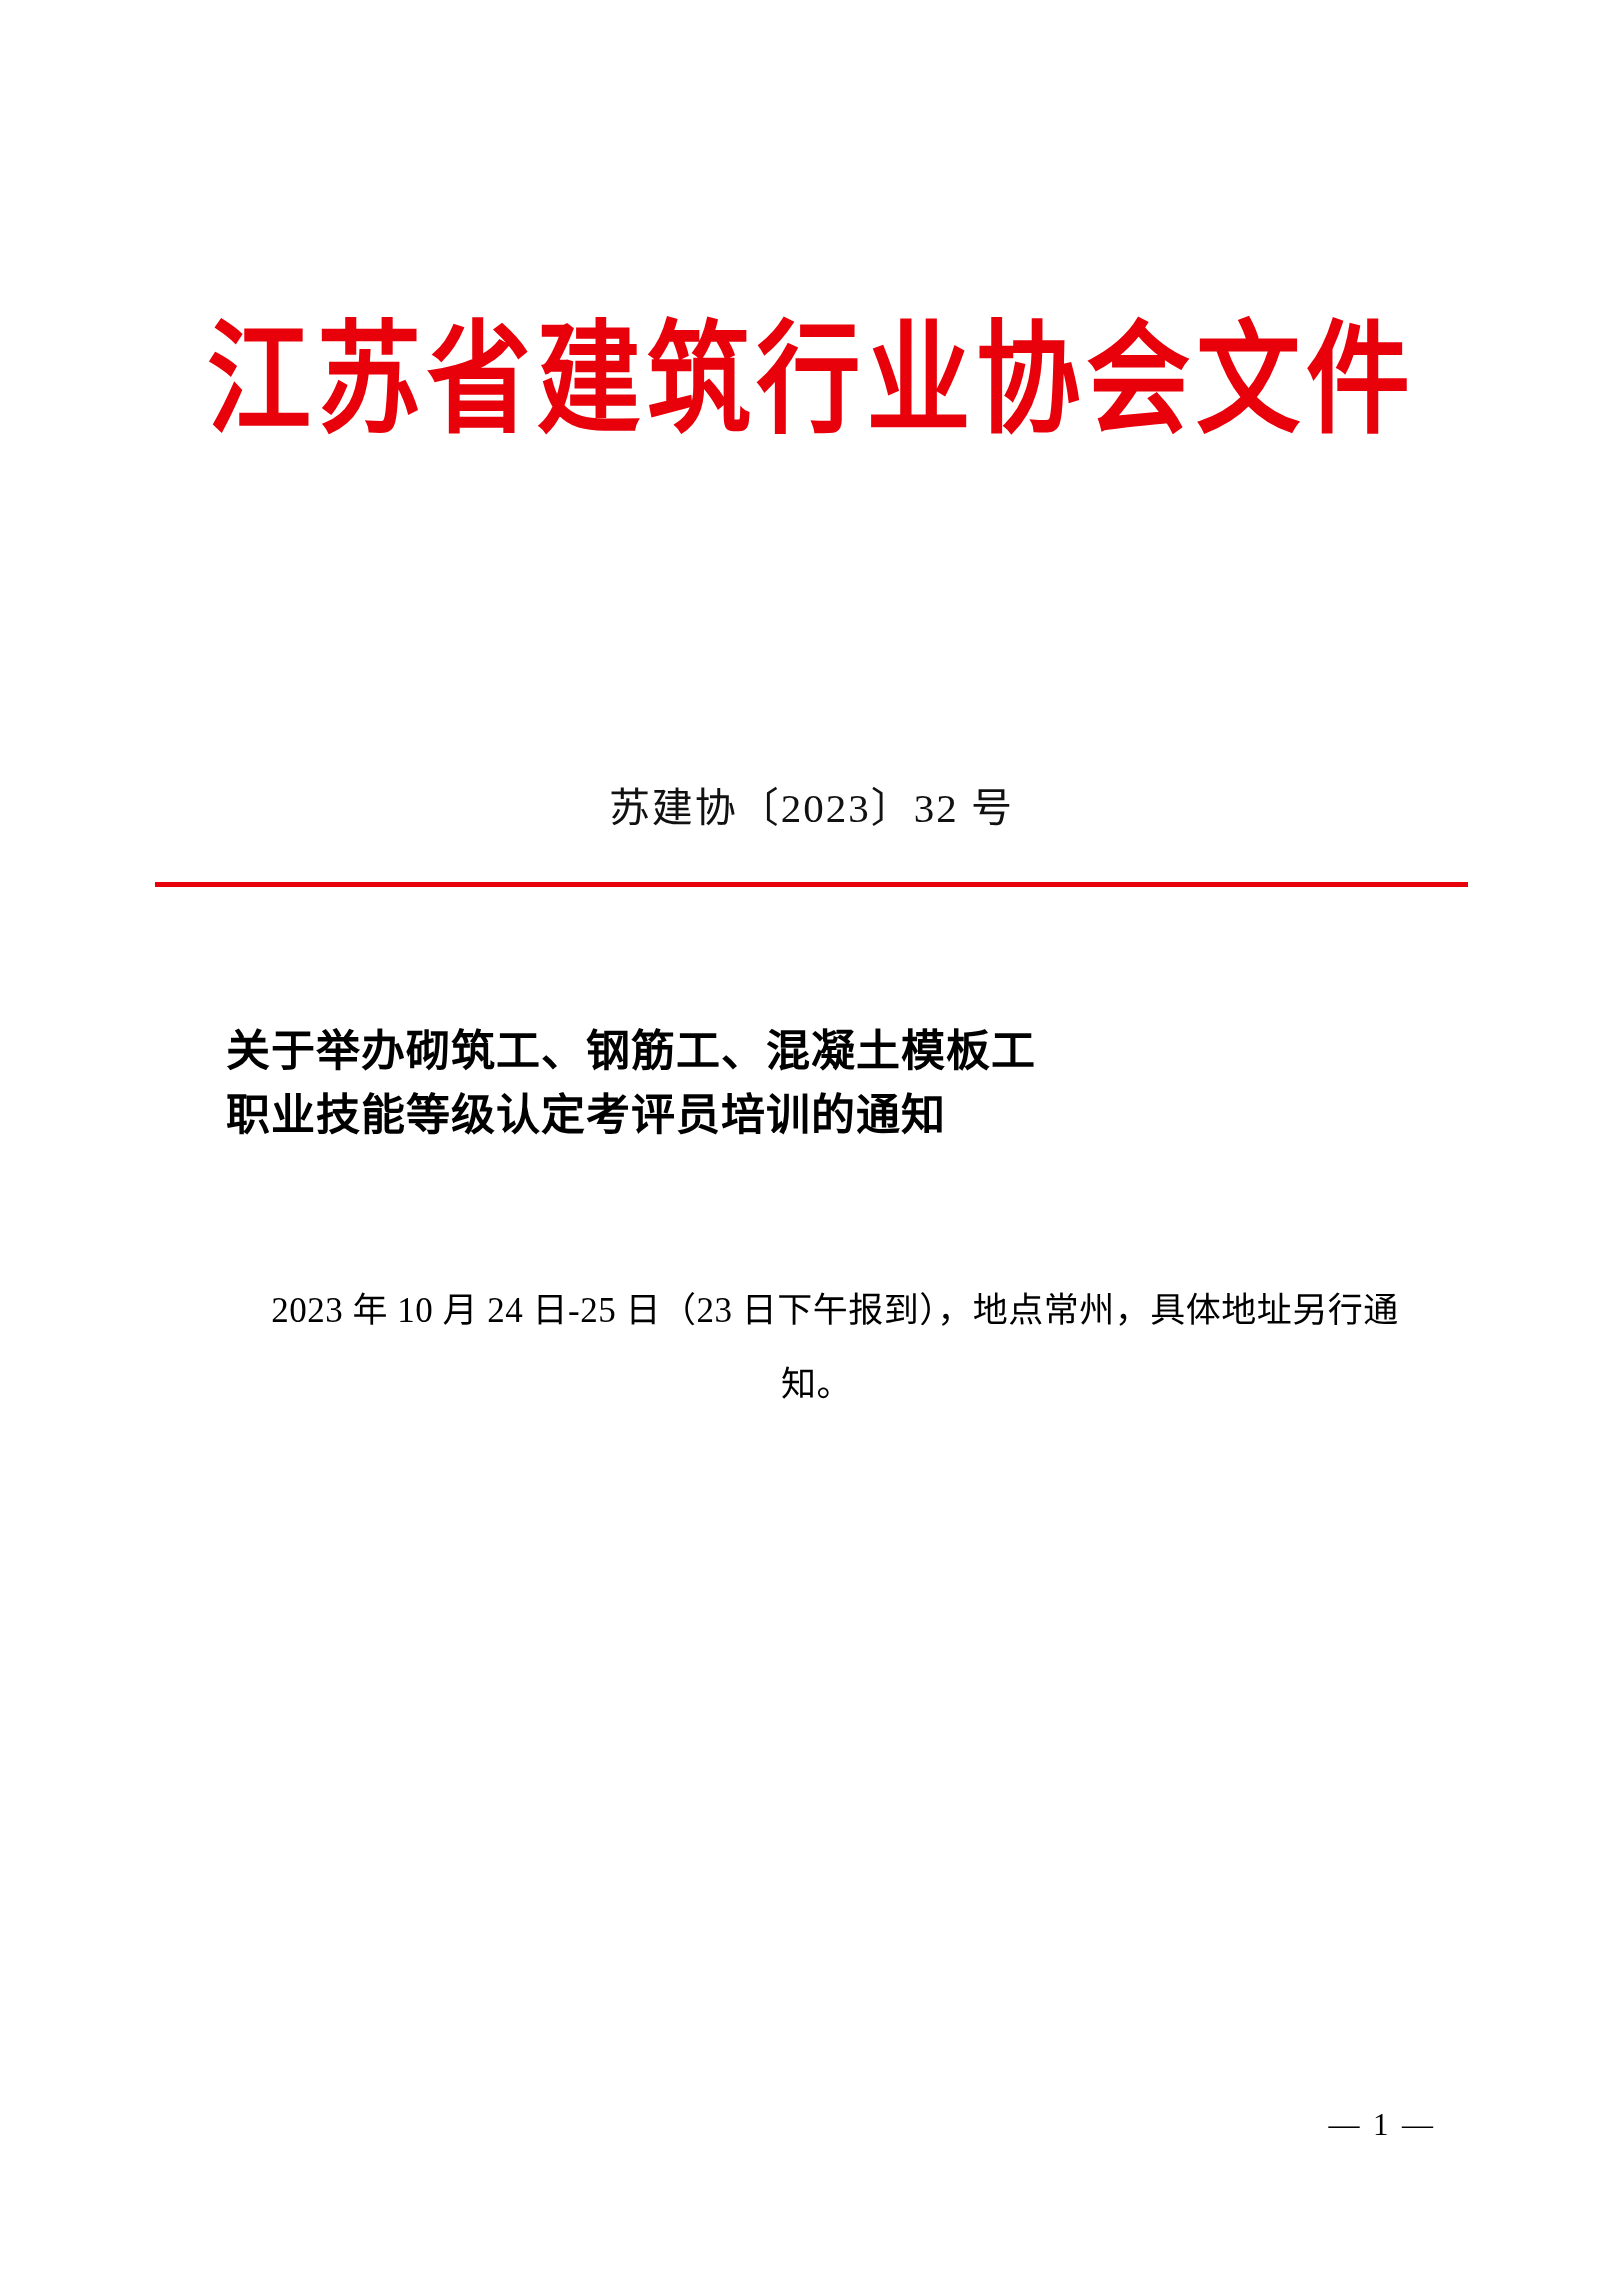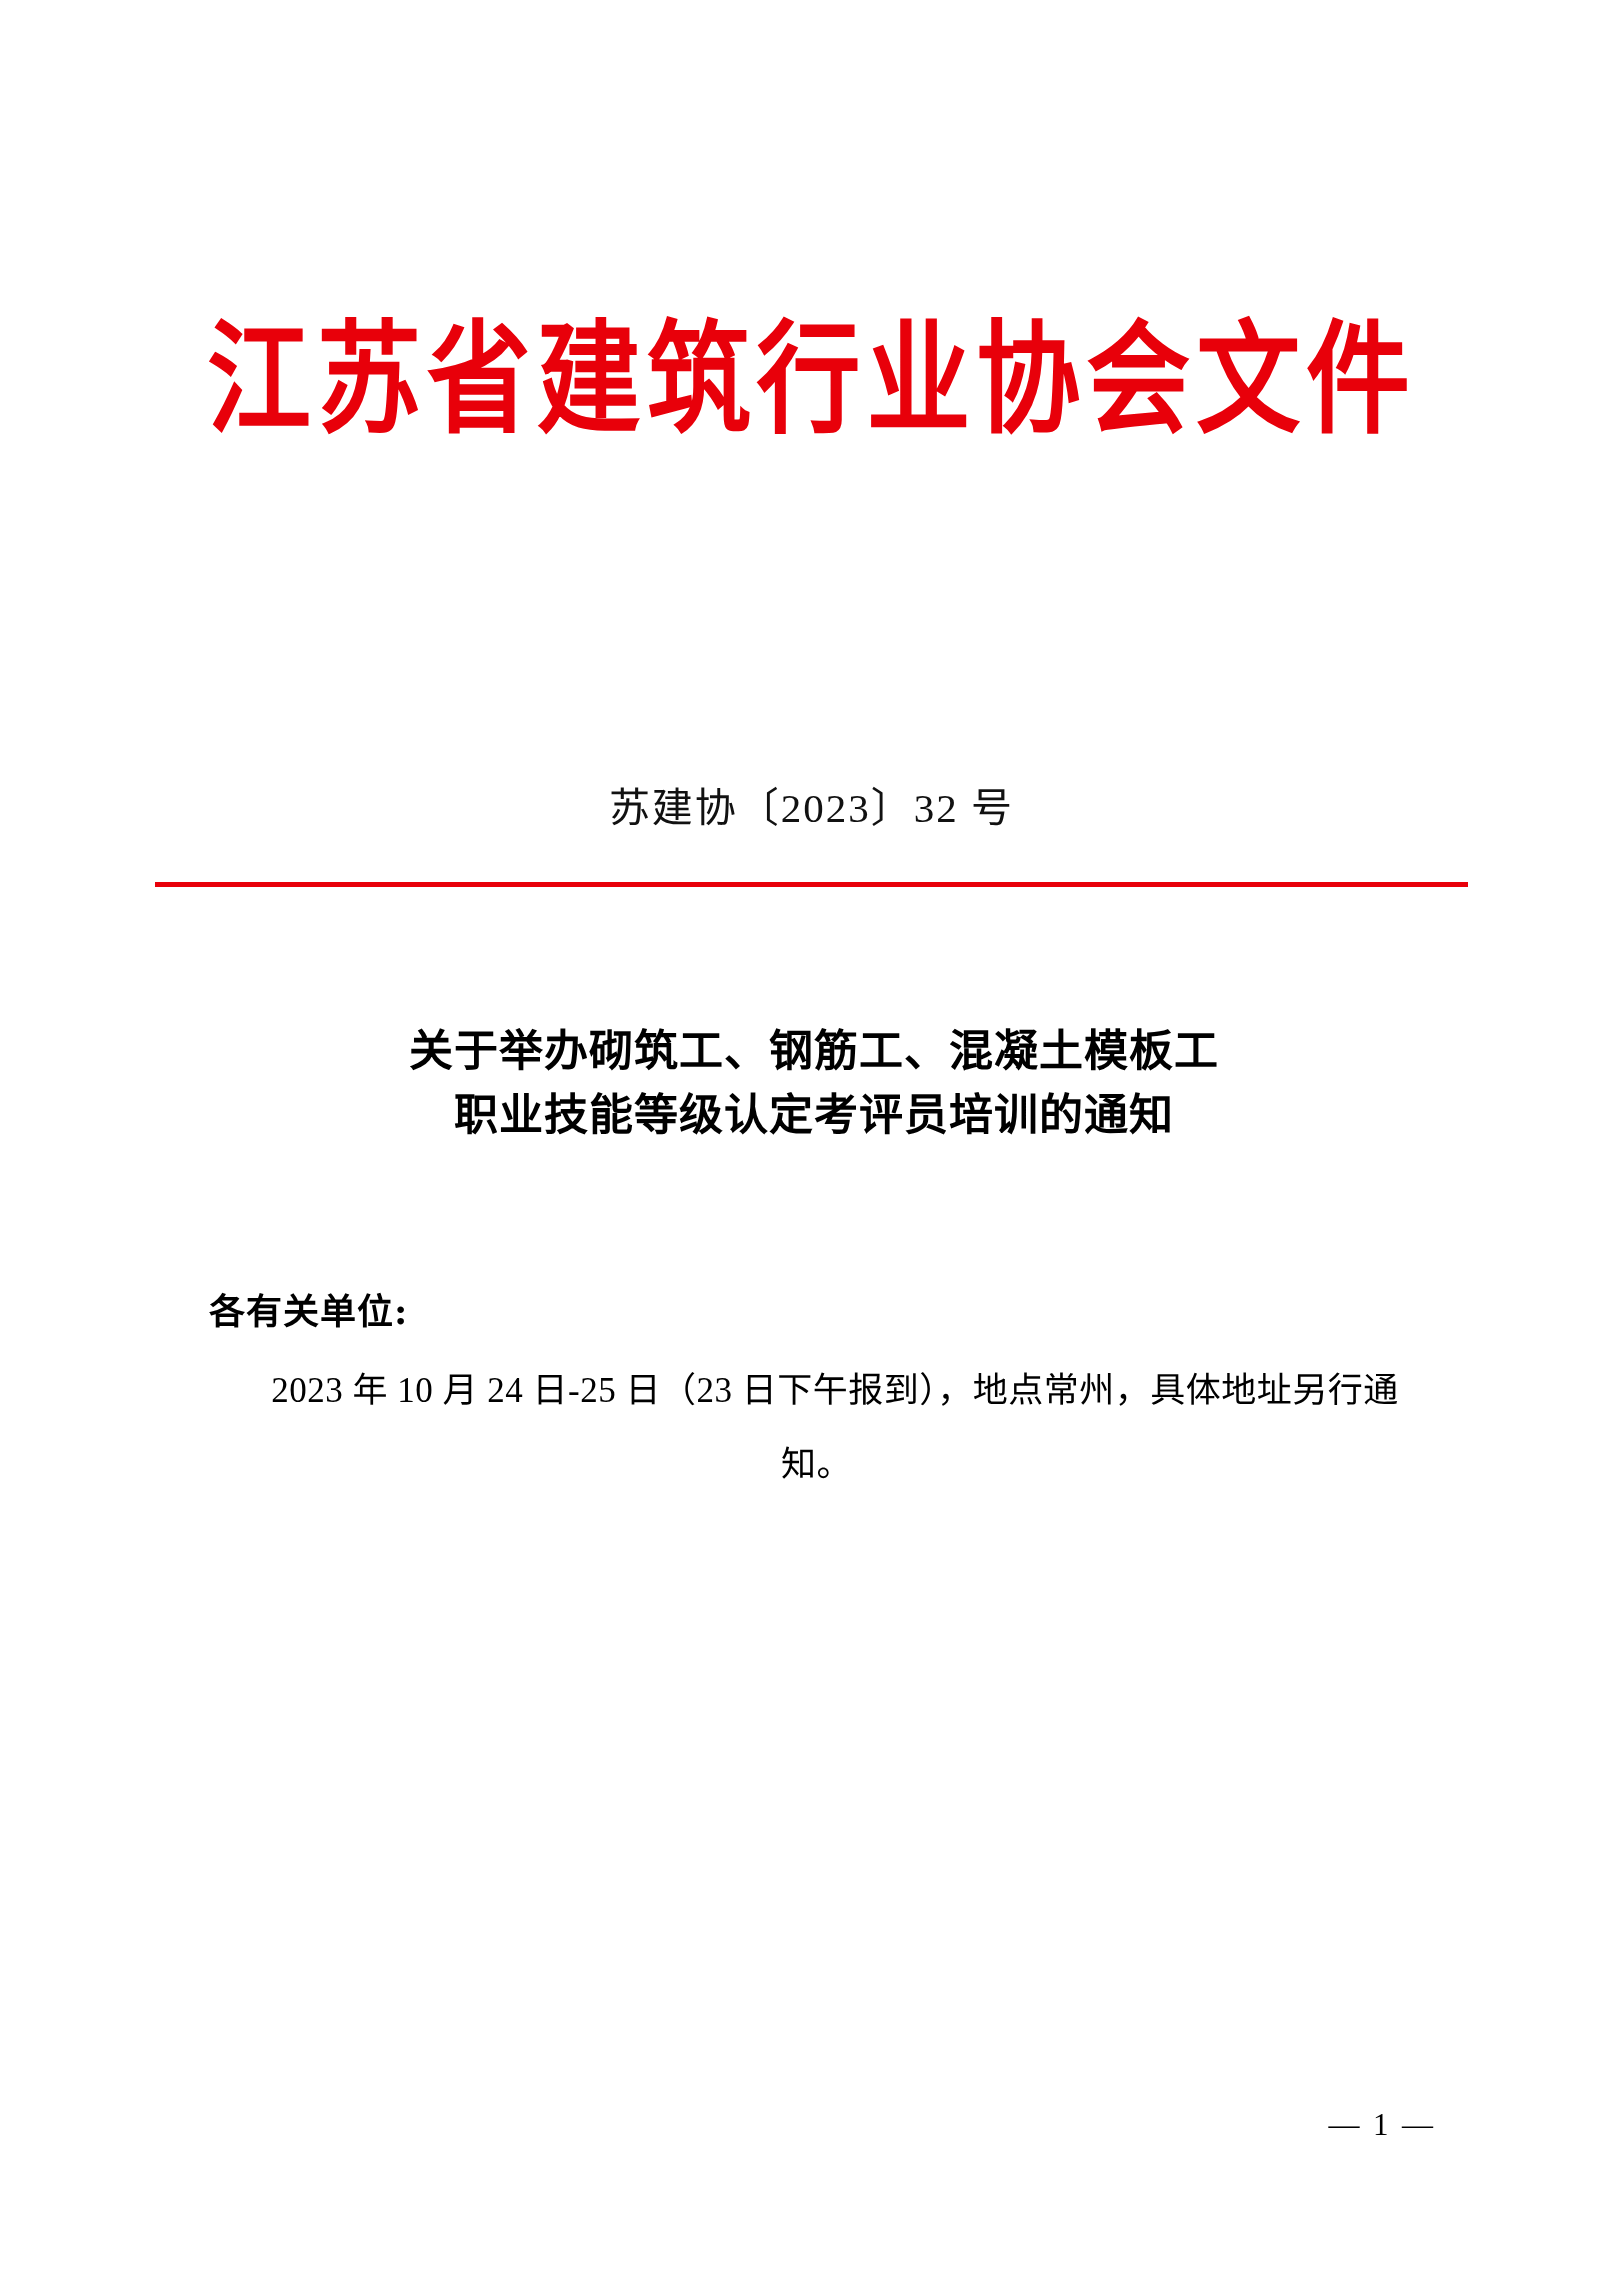--- a/index.html
+++ b/index.html
@@ -58,21 +58,21 @@
     width: 1313px;
     height: 4.9px;
     background: #e8000a;
   }
   
   .main-title {
     position: absolute;
     left: 225px;
     top: 1019px;
     width: 1176px;
-    text-align: center;
+    text-align: left;
     font-family: "DejaVu Serif", "Liberation Serif", serif;
     font-weight: 700;
     font-size: 44px;
     line-height: 1.45;
     letter-spacing: 1px;
     color: #000;
   }
   
   .body-block {
     position: absolute;
@@ -133,21 +133,20 @@
   <div class="doc-number">苏建协〔2023〕32 号</div>
 
   <div class="red-rule"></div>
 
   <div class="main-title">
     <div>关于举办砌筑工、钢筋工、混凝土模板工</div>
     <div>职业技能等级认定考评员培训的通知</div>
   </div>
 
   <div class="body-block">
-    <p class="salutation">各有关单位:</p>
 
 
 
     <p class="para-loose">2023 年 10 月 24 日-25 日（23 日下午报到），地点常州，具体地址另行通知。</p>
   </div>
 
   <div class="footer">— 1 —</div>
 
 </div>
 

